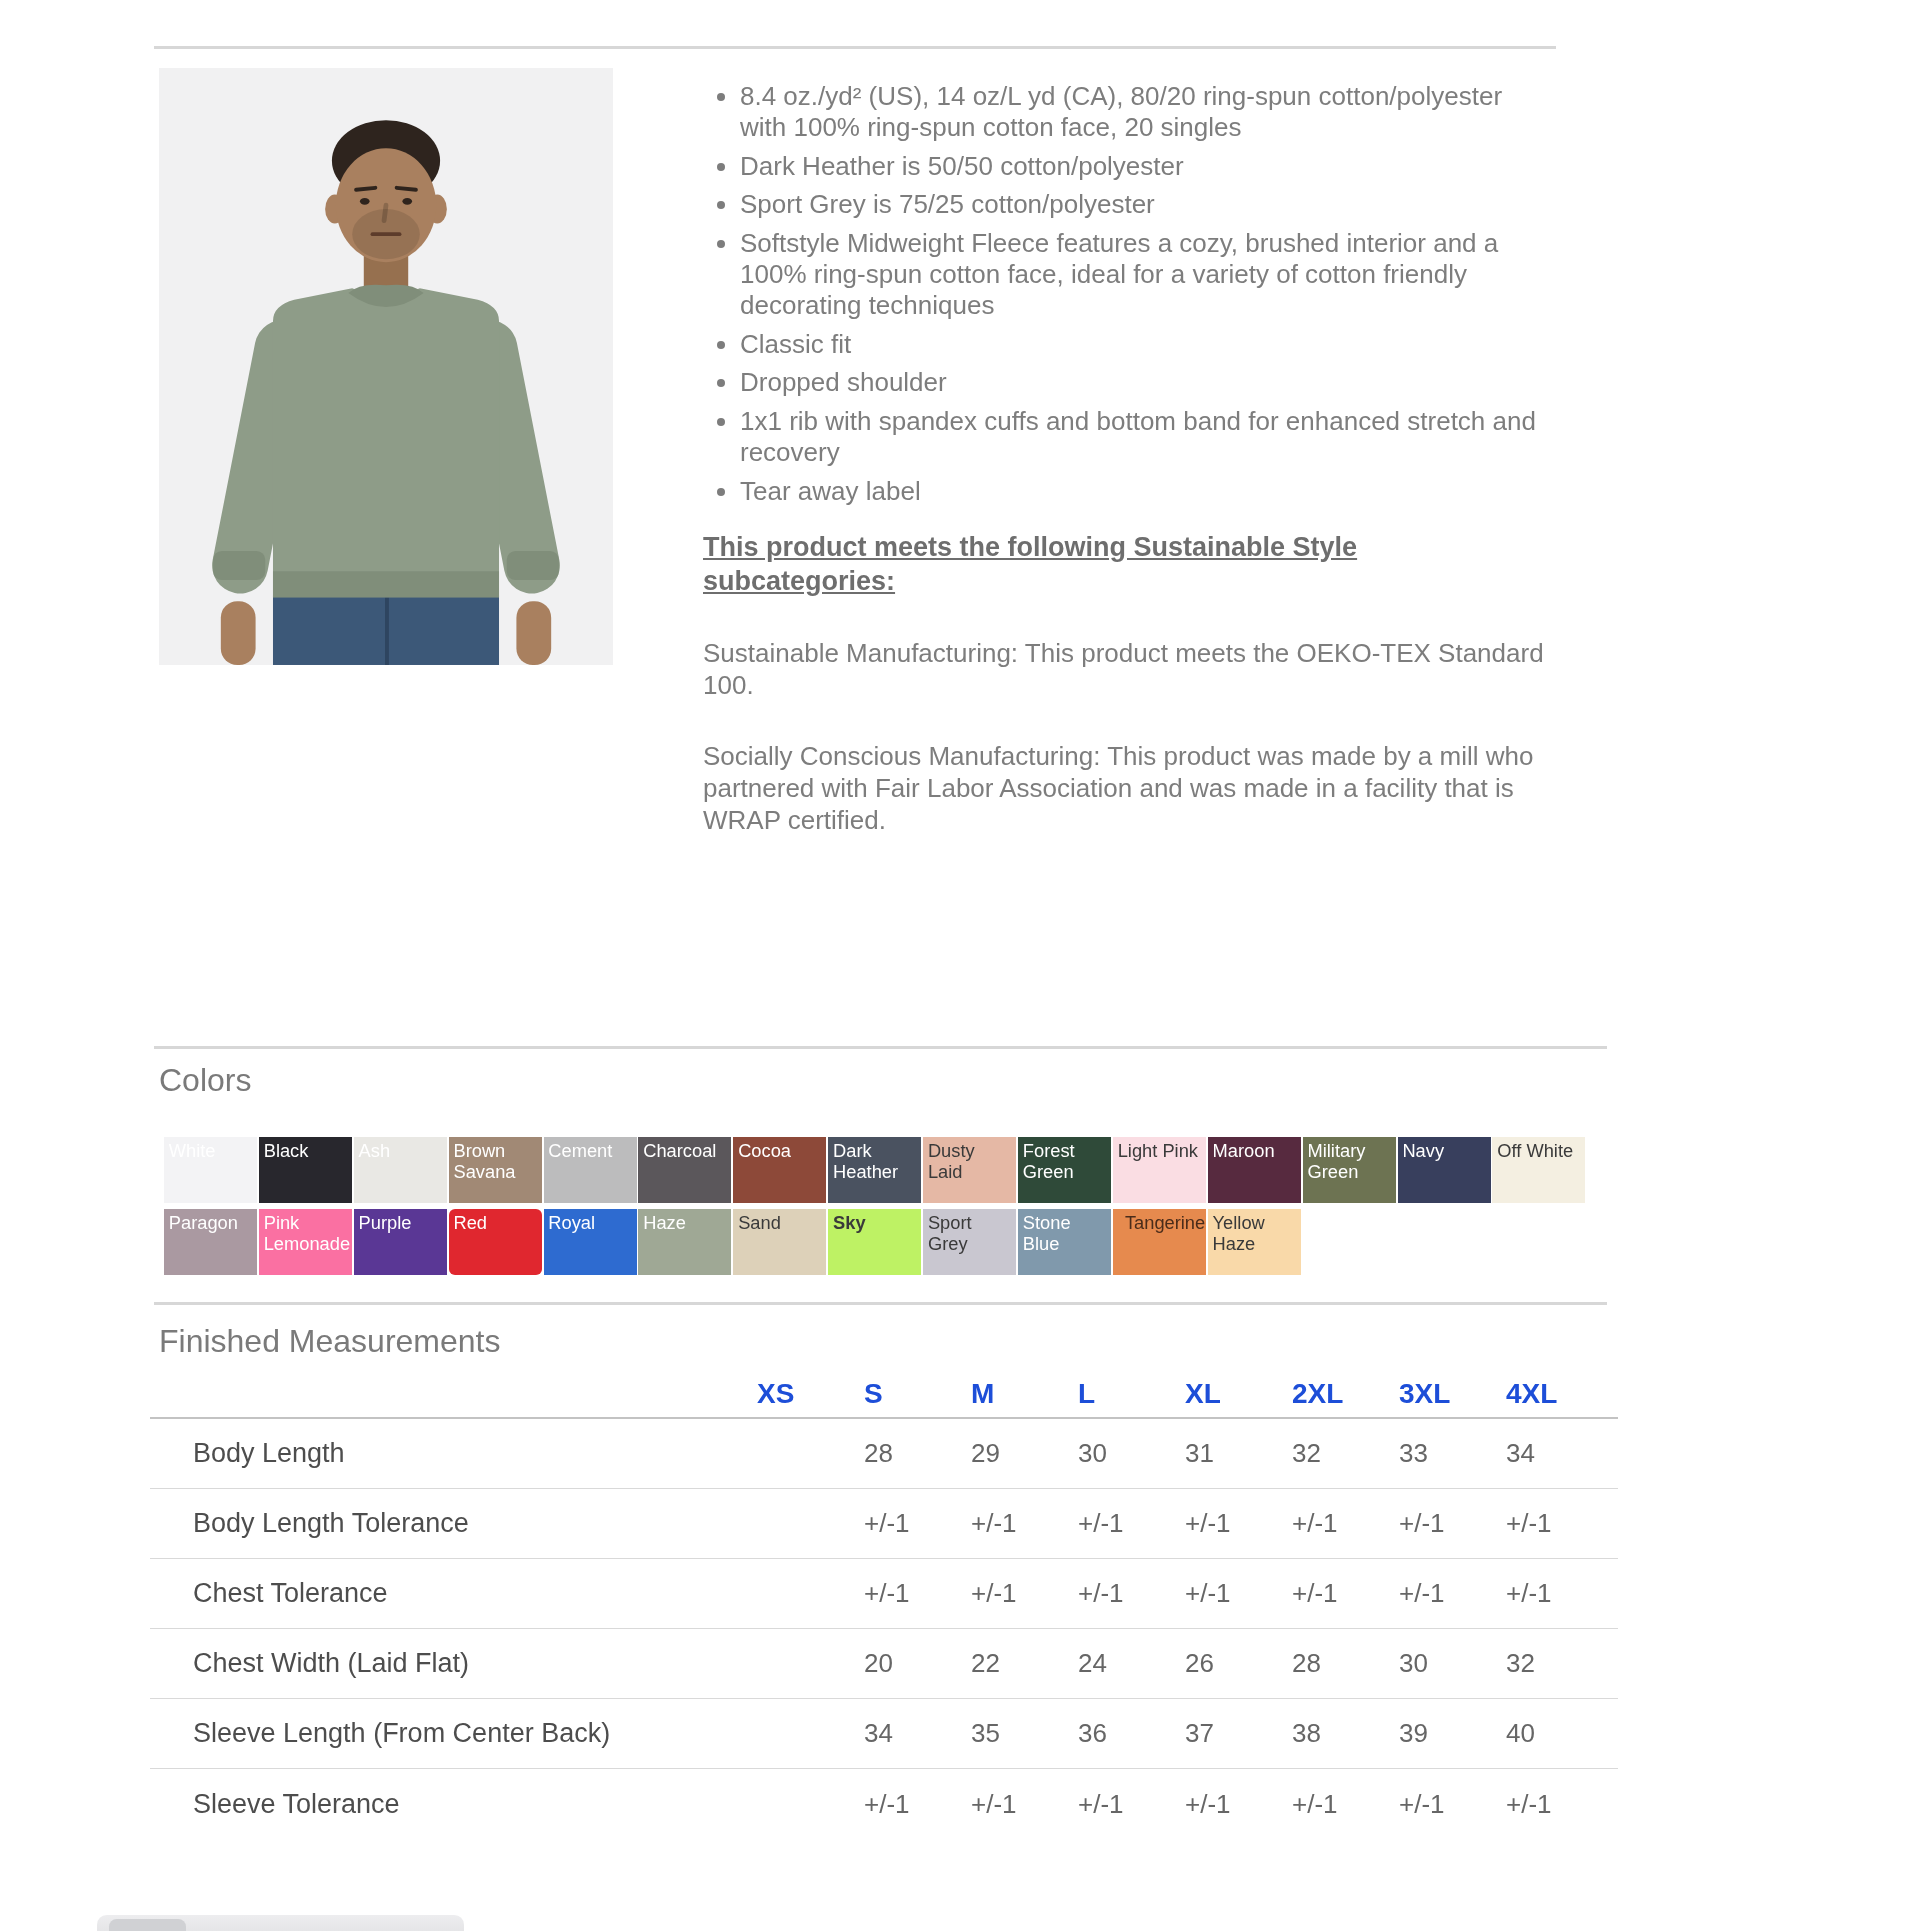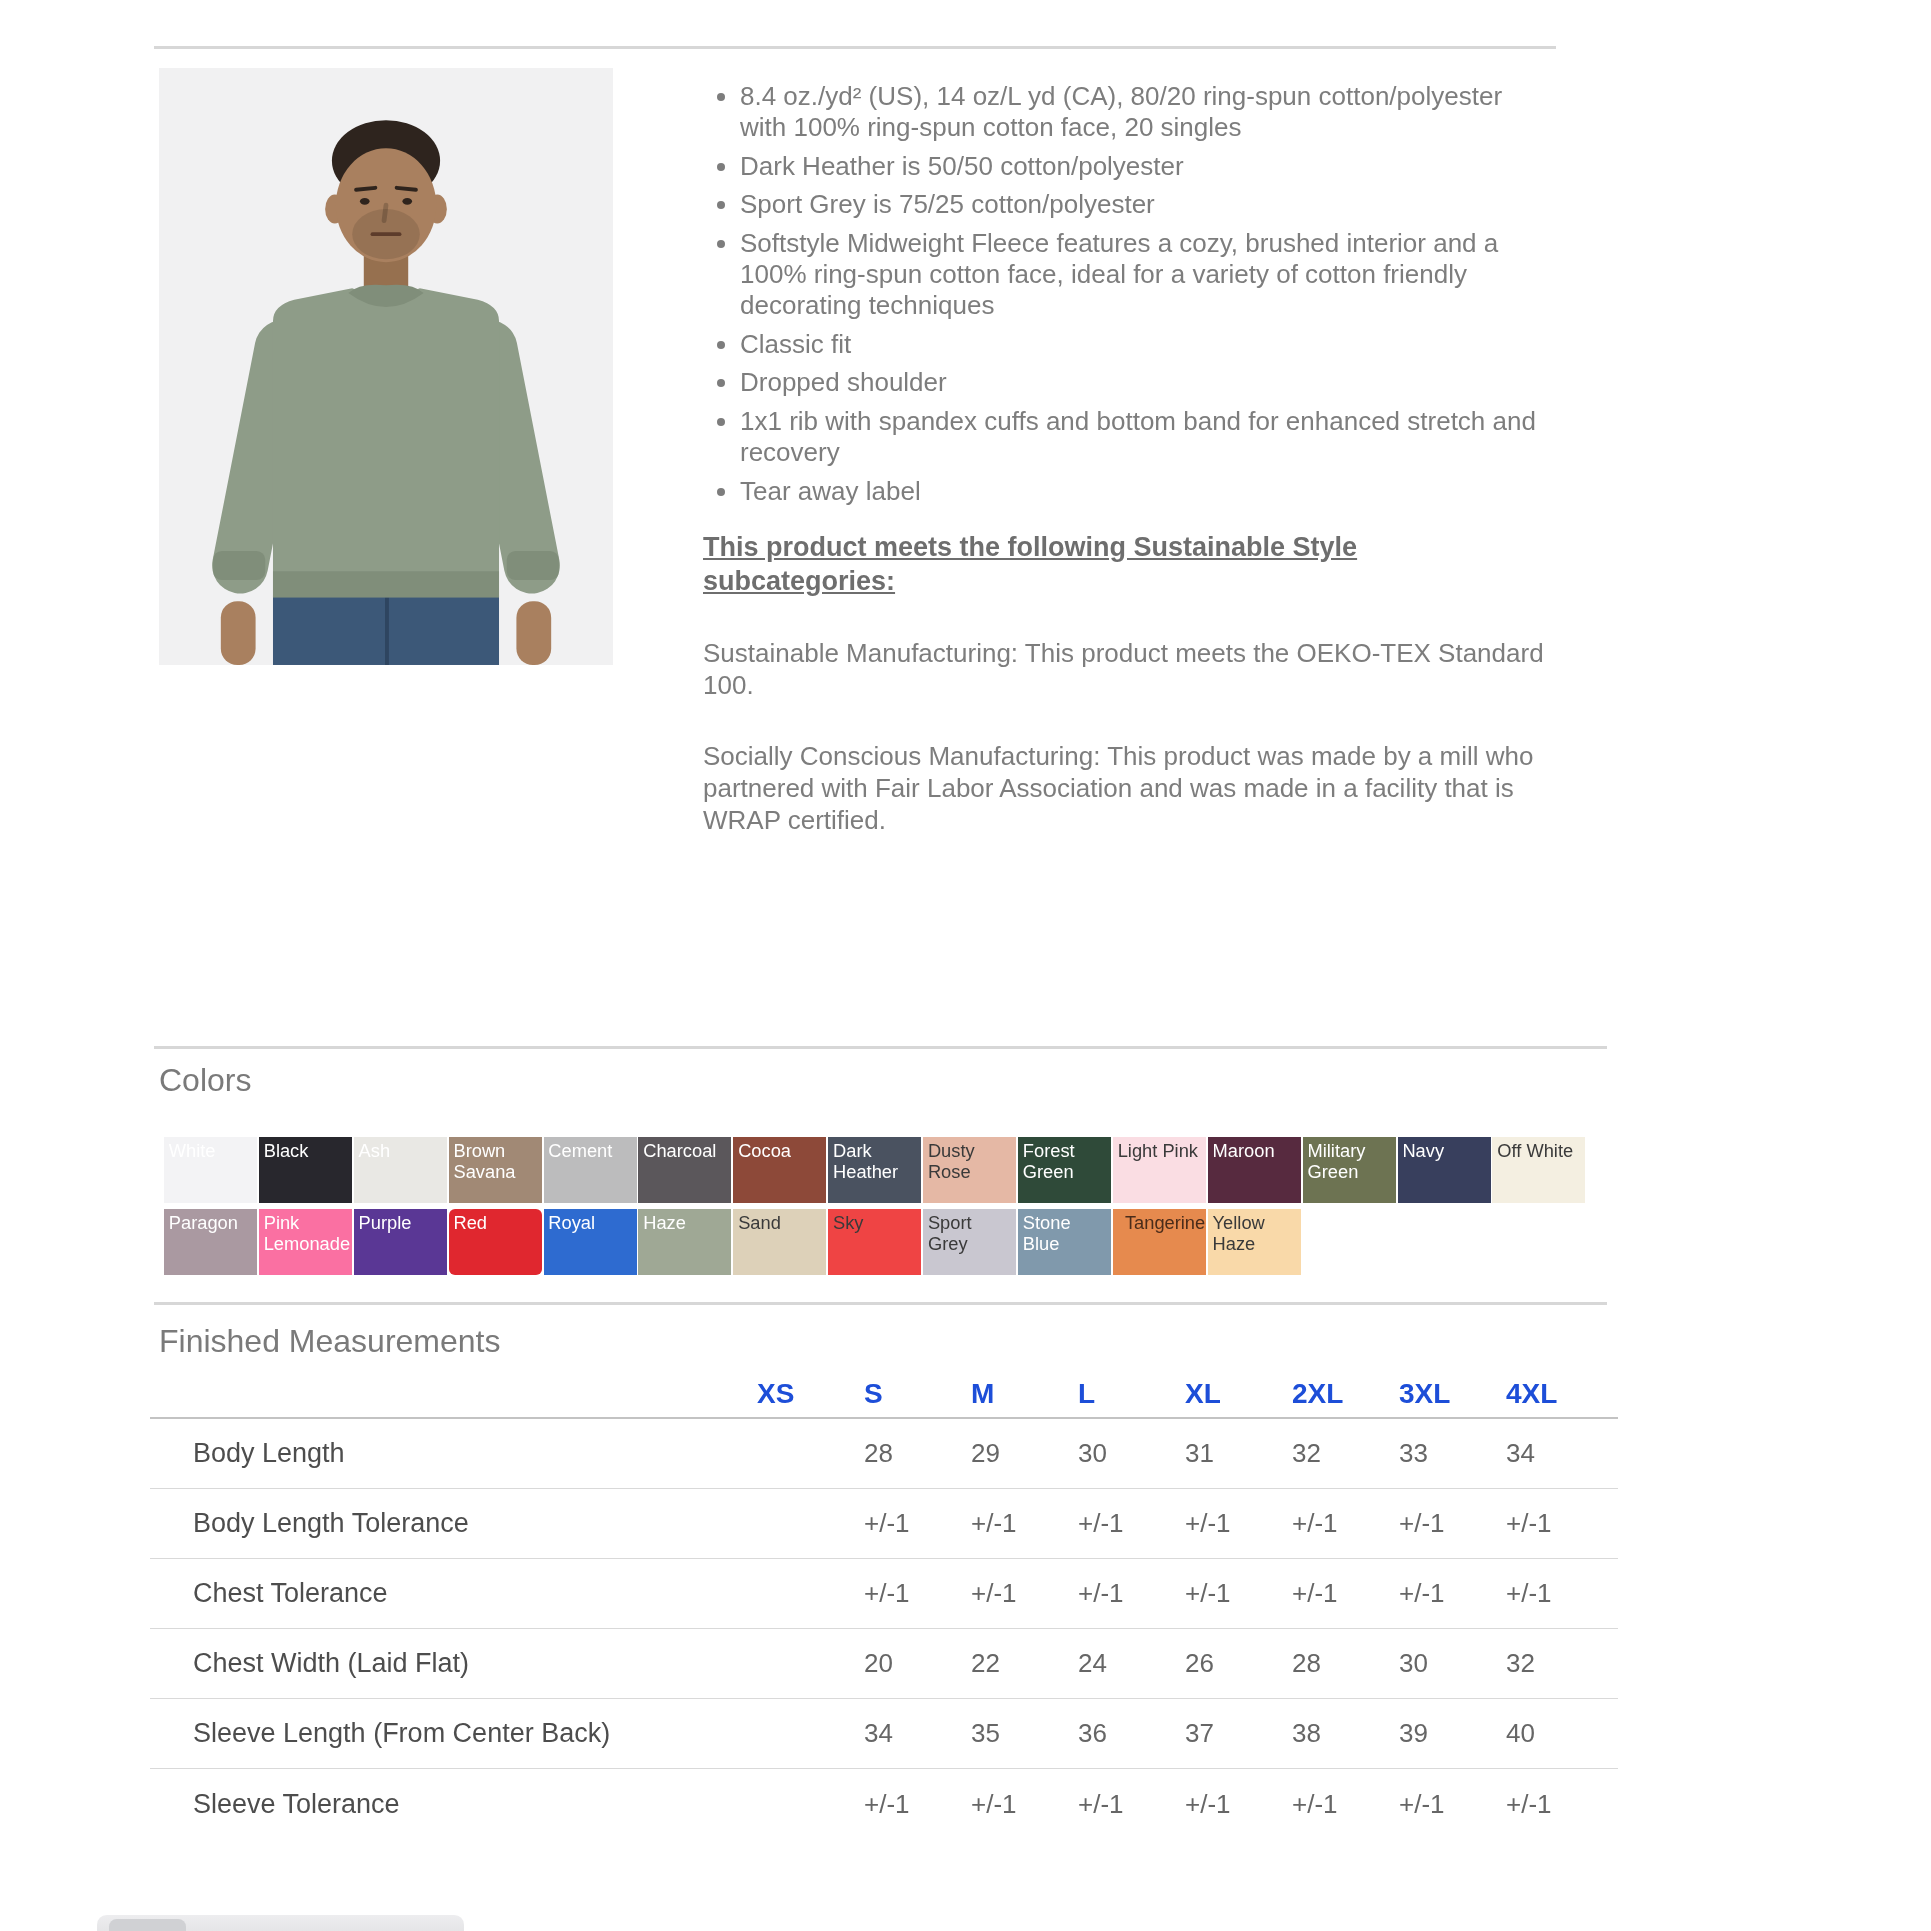--- a/index.html
+++ b/index.html
@@ -131,37 +131,37 @@
 <div id="colors-title">Colors</div>
 <div class="swatch-row" id="swatch-row-1">
     <div class="swatch" style="background: rgb(243, 243, 245); color: rgb(255, 255, 255);"><span>White</span></div>
     <div class="swatch" style="background: rgb(40, 39, 45); color: rgb(255, 255, 255);"><span>Black</span></div>
     <div class="swatch heather" style="background: rgb(233, 232, 228); color: rgb(255, 255, 255);"><span>Ash</span></div>
     <div class="swatch" style="background: rgb(161, 137, 117); color: rgb(255, 255, 255);"><span>Brown Savana</span></div>
     <div class="swatch" style="background: rgb(188, 188, 189); color: rgb(255, 255, 255);"><span>Cement</span></div>
     <div class="swatch" style="background: rgb(91, 87, 91); color: rgb(255, 255, 255);"><span>Charcoal</span></div>
     <div class="swatch" style="background: rgb(141, 73, 57); color: rgb(255, 255, 255);"><span>Cocoa</span></div>
     <div class="swatch heather" style="background: rgb(74, 82, 96); color: rgb(255, 255, 255);"><span>Dark Heather</span></div>
-    <div class="swatch" style="background: rgb(229, 184, 165); color: rgb(58, 58, 58);"><span>Dusty Rose</span></div>
+    <div class="swatch" style="background: rgb(229, 184, 165); color: rgb(58, 58, 58);"><span>Dusty Laid</span></div>
     <div class="swatch" style="background: rgb(47, 74, 57); color: rgb(255, 255, 255);"><span>Forest Green</span></div>
     <div class="swatch" style="background: rgb(250, 221, 227); color: rgb(58, 58, 58);"><span>Light Pink</span></div>
     <div class="swatch" style="background: rgb(87, 42, 63); color: rgb(255, 255, 255);"><span>Maroon</span></div>
     <div class="swatch" style="background: rgb(109, 115, 82); color: rgb(255, 255, 255);"><span>Military Green</span></div>
     <div class="swatch" style="background: rgb(56, 63, 93); color: rgb(255, 255, 255);"><span>Navy</span></div>
     <div class="swatch" style="background: rgb(244, 239, 225); color: rgb(58, 58, 58);"><span>Off White</span></div>
   </div>
 <div class="swatch-row" id="swatch-row-2">
     <div class="swatch" style="background: rgb(170, 153, 161); color: rgb(255, 255, 255);"><span>Paragon</span></div>
     <div class="swatch" style="background: rgb(250, 112, 162); color: rgb(255, 255, 255);"><span>Pink Lemonade</span></div>
     <div class="swatch" style="background: rgb(90, 55, 149); color: rgb(255, 255, 255);"><span>Purple</span></div>
     <div class="swatch" style="background: rgb(224, 39, 47); color: rgb(255, 255, 255); border-radius: 6px;"><span>Red</span></div>
     <div class="swatch" style="background: rgb(46, 107, 208); color: rgb(255, 255, 255);"><span>Royal</span></div>
     <div class="swatch" style="background: rgb(159, 168, 149); color: rgb(255, 255, 255);"><span>Haze</span></div>
     <div class="swatch" style="background: rgb(221, 209, 185); color: rgb(58, 58, 58);"><span>Sand</span></div>
-    <div class="swatch" style="background: #ef4444; color: rgb(58, 58, 58);"><span>Sky</span></div>
+    <div class="swatch" style="background: #bef264; color: rgb(58, 58, 58); font-weight: bold;"><span>Sky</span></div>
     <div class="swatch heather" style="background: rgb(201, 199, 208); color: rgb(58, 58, 58);"><span>Sport Grey</span></div>
     <div class="swatch" style="background: rgb(128, 153, 172); color: rgb(255, 255, 255);"><span>Stone Blue</span></div>
     <div class="swatch" style="background: rgb(230, 138, 78); color: rgb(74, 44, 26); padding-left: 12px;"><span>Tangerine</span></div>
     <div class="swatch" style="background: rgb(249, 217, 169); color: rgb(58, 58, 58);"><span>Yellow Haze</span></div>
   </div>
 
 <div class="rule" id="rule-above-measurements"></div>
 <div id="measurements-title">Finished Measurements</div>
 <div id="measurements-table">
   <div class="thead">

